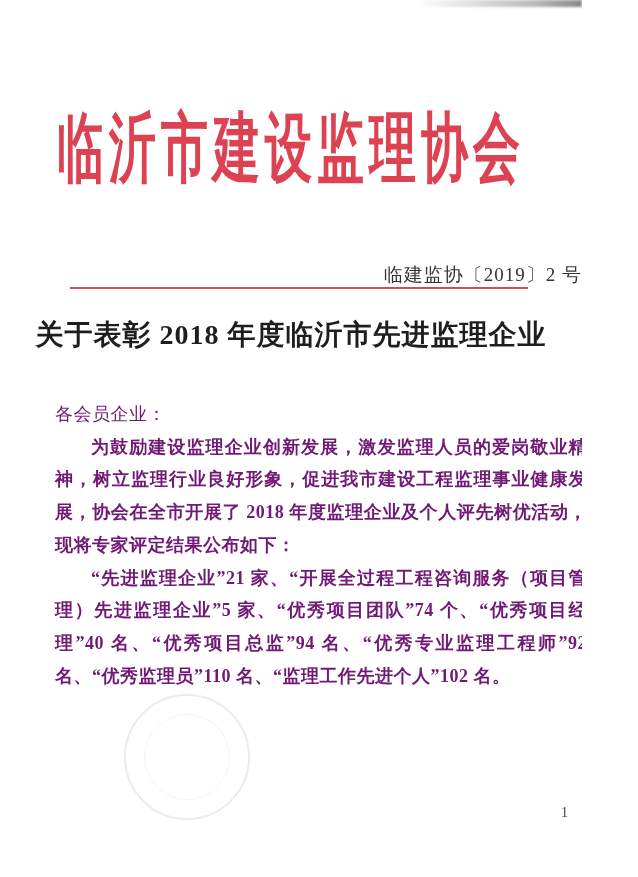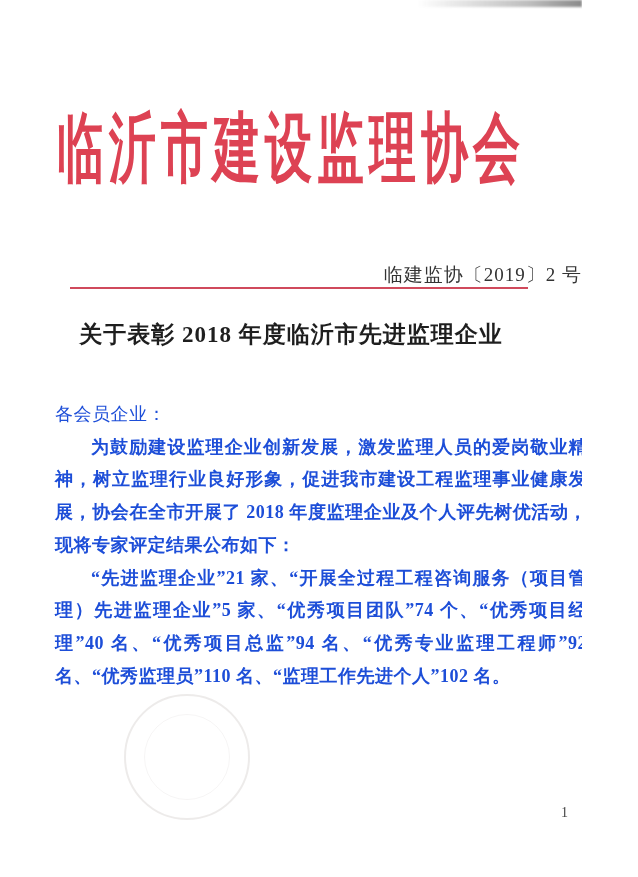--- a/index.html
+++ b/index.html
@@ -74,35 +74,35 @@
     padding: 0;
     background: #d04a5c;
   }
   .notice-title {
     position: absolute;
     top: 318px;
     left: 0;
     width: 100%;
     margin: 0;
     text-align: center;
-    font-size: 23px;
+    font-size: 28px;
     font-weight: bold;
     line-height: 34px;
     color: #1e1e1e;
     letter-spacing: 1px;
   }
   .body-text {
     position: absolute;
     top: 398px;
     left: 55px;
     width: 532px;
     font-size: 18px;
     line-height: 32.7px;
     text-align: justify;
-    color: #1d4ed8;
+    color: #701a75;
     letter-spacing: 0.5px;
   }
   .body-text p {
     margin: 0;
     padding: 0;
   }
   .body-text p.indent {
     text-indent: 2em;
     font-weight: bold;
   }

